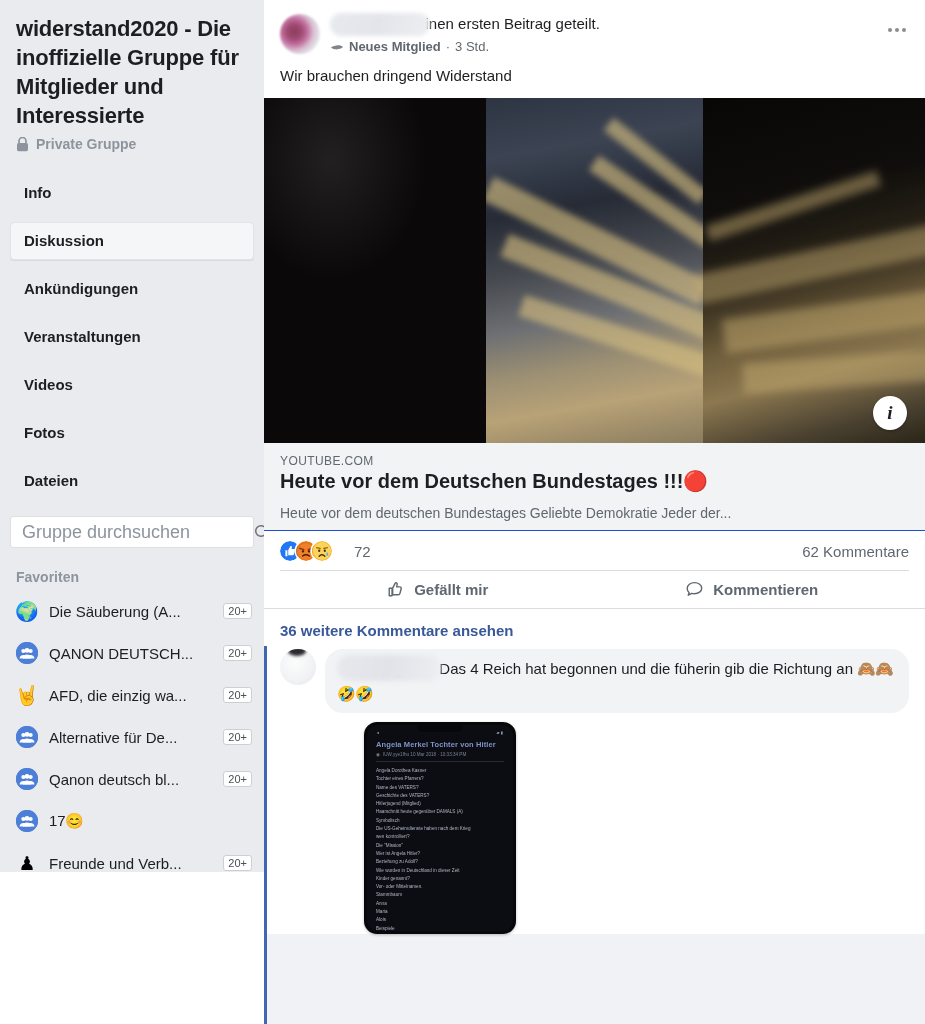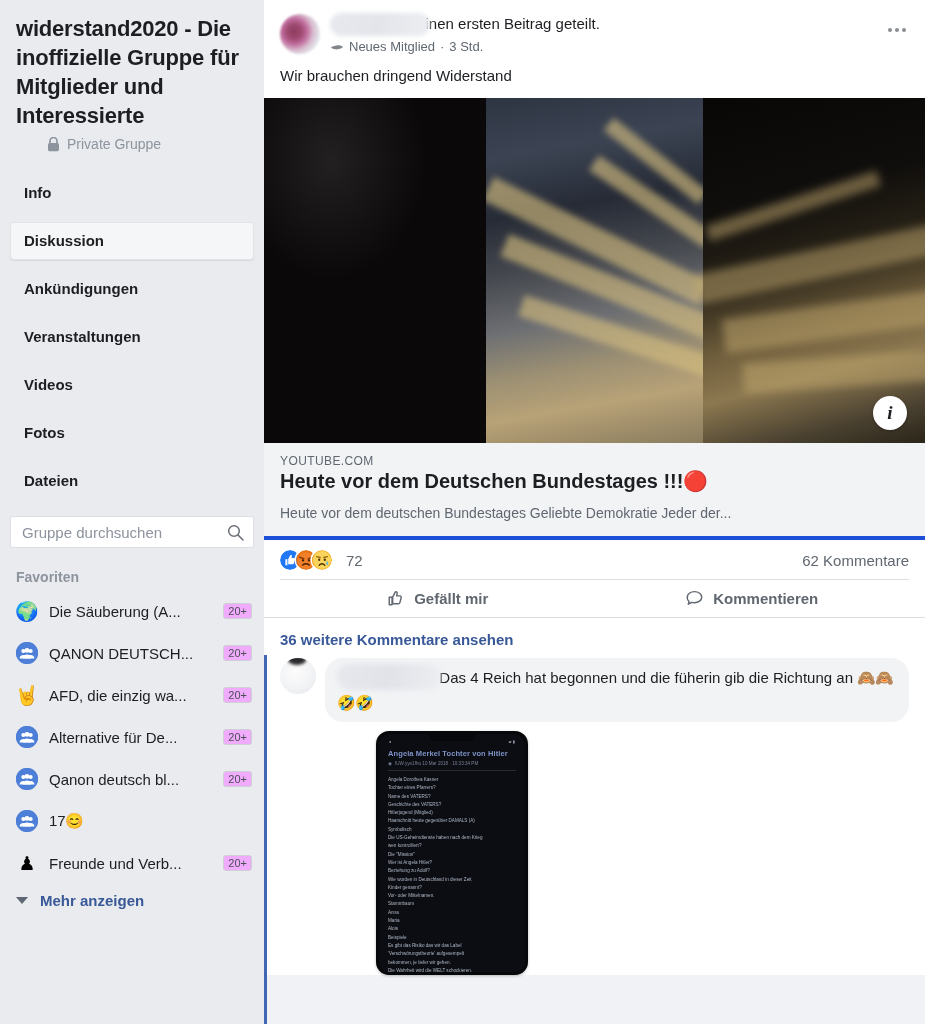--- a/index.html
+++ b/index.html
@@ -7,39 +7,39 @@
     width: 925px; height: 1024px;
     overflow: hidden;
     font-family: "Liberation Sans", sans-serif;
     background: #ffffff;
     -webkit-font-smoothing: antialiased;
   }
   #app { display: flex; width: 925px; height: 1024px; }
 
   
   .sidebar {
-    width: 264px; height: 1024px;
+    width: 264px; height: 872px;
     background: #e9ebee;
     flex: 0 0 264px;
     padding: 0;
     position: relative;
     overflow: hidden;
   }
   .group-title {
     font-size: 22px; line-height: 29px;
     font-weight: 700;
     color: #1c1e21;
     padding: 14px 16px 0 16px;
     letter-spacing: -0.2px;
   }
   .privacy-row {
     display: flex; align-items: center; gap: 7px;
     padding: 6px 16px 0 16px;
     color: #8d949e;
-    font-size: 14px; font-weight: 400; margin-left: 31px;
+    font-size: 14px; font-weight: 700;
   }
   .lock-icon { width: 13px; height: 15px; display:block; flex:0 0 13px; }
 
   .nav { padding: 22px 10px 0 10px; }
   .nav-item {
     font-size: 15px; font-weight: 600;
     color: #1c1e21;
     padding: 9px 14px;
     border-radius: 4px;
     cursor: pointer;
@@ -57,21 +57,21 @@
   .search-box {
     background: #ffffff;
     border: 1px solid #dddfe2;
     border-radius: 3px;
     height: 32px;
     display: flex; align-items: center;
     padding: 0 9px 0 11px;
   }
   .search-box input {
     flex: 1; border: none; outline: none;
-    font-size: 15px; color: #8b5cf6;
+    font-size: 18px; color: #8b5cf6;
     font-family: "Liberation Sans", sans-serif;
     background: transparent;
   }
   .search-box input::placeholder { color: #8d949e; }
   .search-ico { width: 17px; height: 17px; flex: 0 0 17px; }
 
   .fav-head {
     color: #8d949e; font-size: 14px; font-weight: 600;
     padding: 21px 16px 5px 16px;
   }
@@ -92,21 +92,21 @@
   .fav-label {
     flex: 1; font-size: 15px; color: #1c1e21;
     white-space: nowrap; overflow: hidden;
     font-weight: 400;
   }
   .fav-badge {
     font-size: 11px; color: #4b4f56;
     border: 1px solid #ccd0d5;
     border-radius: 3px;
     padding: 1px 4px;
-    background: #f0abfc;
+    background: #ffffff;
     flex: 0 0 auto;
   }
   .more-row {
     display:flex; align-items:center; gap: 12px;
     padding: 8px 16px; cursor: pointer;
   }
   .more-tri { width: 0;height:0;border-left:6px solid transparent;border-right:6px solid transparent;border-top:7px solid #5f6673; }
   .more-label { color: #385898; font-size: 15px; font-weight: 600; }
 
   
@@ -145,21 +145,21 @@
     margin-right: -72px;
     z-index: 2;
   }
   .name-tail { font-weight: 700; color: #385898; position: relative; z-index:1; }
   .line2 {
     margin-top: 2px;
     font-size: 13px; color: #606770;
     display: flex; align-items: center; gap: 5px;
     font-weight: 400;
   }
-  .badge-new { font-weight: 400; color: #606770; }
+  .badge-new { font-weight: 700; color: #606770; }
   .badge-ico { width: 14px; height: 14px; flex:0 0 14px; opacity:.85 }
   .dots-btn {
     position: absolute; right: 12px; top: 14px;
     width: 32px; height: 32px; border-radius: 50%;
     display: flex; align-items: center; justify-content: center;
     gap: 3px; cursor: pointer;
   }
   .dot { width: 4px; height: 4px; border-radius: 50%; background: #8a8d91; }
 
   .post-body {
@@ -195,38 +195,38 @@
     background: #fff;
     display: flex; align-items: center; justify-content: center;
     font-family: "Liberation Serif", serif;
     font-style: italic; font-weight: 700; font-size: 19px; color: #1c1e21;
     box-shadow: 0 1px 3px rgba(0,0,0,.3);
     cursor: pointer;
   }
 
   .link-card {
     background: #f2f3f5;
-    padding: 11px 16px 13px 16px;
-    border-bottom: 4px solid #1d4ed8;
+    padding: 11px 16px 7px 16px;
+    border-bottom: 1px solid #1d4ed8;
     cursor: pointer;
   }
   .lc-domain { font-size: 12px; color: #606770; letter-spacing: .4px; text-transform: uppercase; }
   .lc-title { font-size: 20px; font-weight: 700; color: #1c1e21; margin-top: 3px; line-height: 21px; }
   .lc-desc { font-size: 14px; color: #606770; margin-top: 12px; line-height: 19px;
     white-space: nowrap; overflow: hidden; text-overflow: ellipsis; }
 
   .reaction-bar {
     display: flex; align-items: center; justify-content: space-between;
     padding: 10px 16px 9px 16px;
   }
   .rx-left { display: flex; align-items: center; gap: 0; }
   .rx { width: 20px; height: 20px; border-radius: 50%; display:block;
         box-shadow: 0 0 0 1.5px #fff; }
   .rx + .rx { margin-left: -4px; }
-  .rx-count { font-size: 15px; color: #606770; margin-left: 14px; text-align: right; }
+  .rx-count { font-size: 15px; color: #606770; margin-left: 22px; text-align: right; }
   .rx-comments { font-size: 15px; color: #606770; cursor: pointer; }
 
   .action-bar {
     display: flex; border-top: 1px solid #dadde1;
     margin: 0 16px;
   }
   .action {
     flex: 1; display: flex; align-items: center; justify-content: center;
     gap: 9px; padding: 9px 0; cursor: pointer;
     font-size: 15px; font-weight: 700; color: #606770;
@@ -260,22 +260,22 @@
   .cmt-name-red {
     display:inline-block; vertical-align: middle;
     width: 104px; height: 26px; border-radius: 14px;
     background: linear-gradient(100deg,#e6e8ed 0%,#e1e3e9 50%,#eceef1 100%);
     filter: blur(2.4px);
     margin-right: -62px; position: relative; top: -2px; z-index: 2;
   }
   .cmt-name-tail { font-weight: 700; color: #385898; position:relative; z-index:1; }
 
   .phone-shot {
-    margin-top: 9px; margin-left: 51px;
-    width: 152px; height: 244px;
+    margin-top: 9px; margin-left: 39px;
+    width: 152px; height: 212px;
     background: #0b0d12;
     border-radius: 13px;
     border: 3px solid #07080b;
     overflow: hidden; position: relative;
     box-shadow: 0 1px 3px rgba(0,0,0,.25);
   }
   .ps-inner { position:absolute; inset: 2px 2px auto 2px; }
   .ps-status { height: 10px; display:flex; align-items:center; justify-content:space-between;
     padding: 0 8px; font-size: 4px; color:#9aa3b5; }
   .ps-title { color: #7f93c7; font-size: 7.5px; font-weight: 700; padding: 3px 7px 0 7px;

